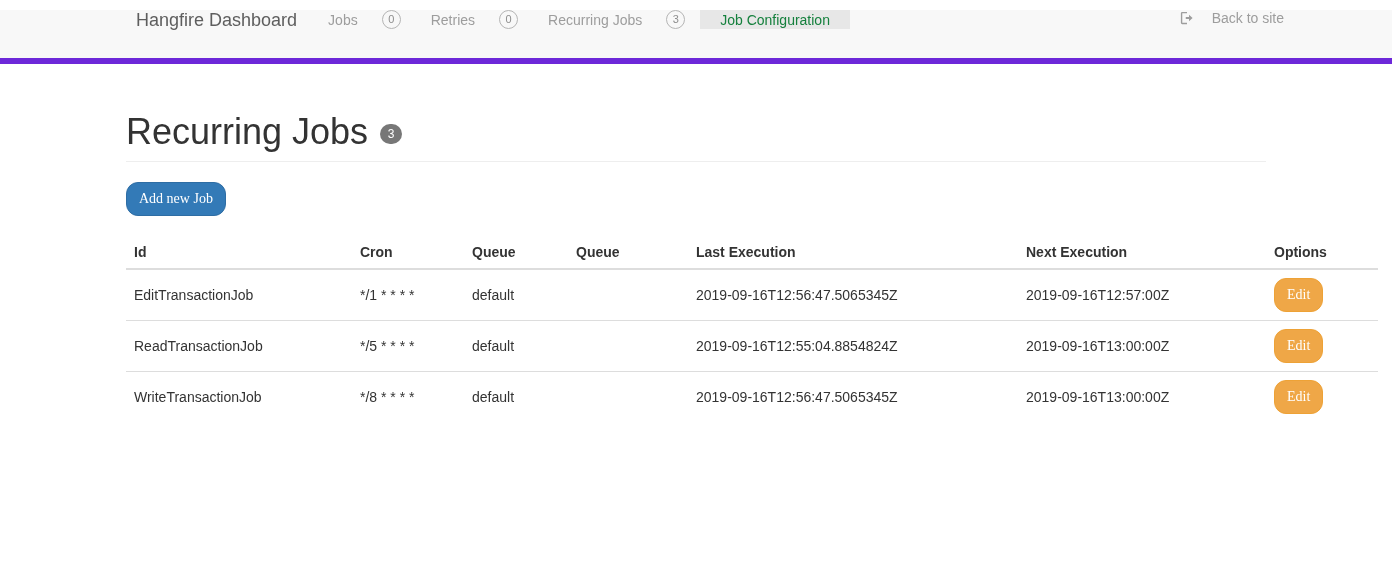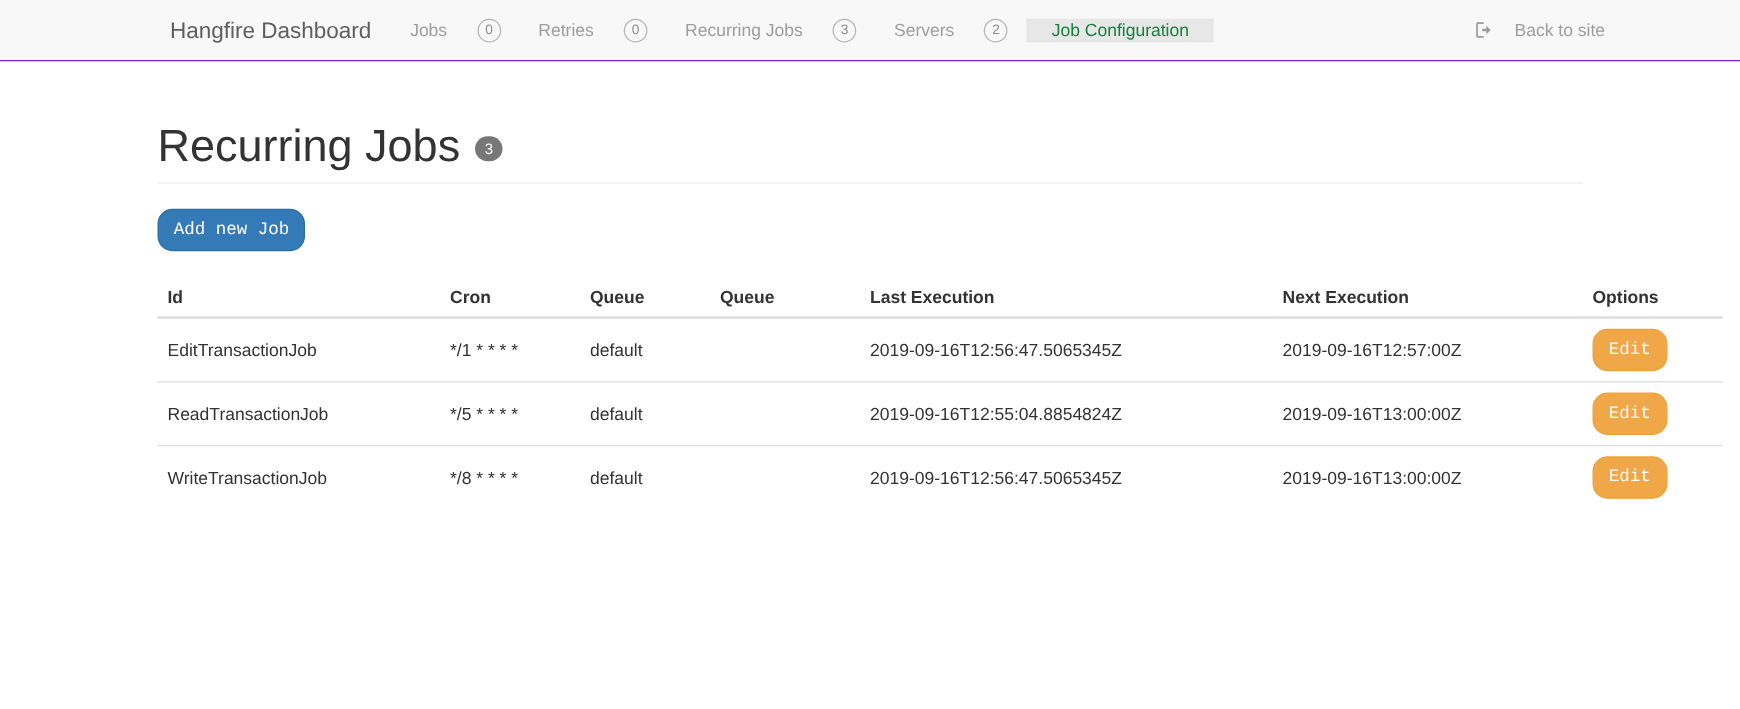--- a/index.html
+++ b/index.html
@@ -13,24 +13,25 @@
     font-family: "Liberation Sans", sans-serif;
     font-size: 14px;
     color: #333333;
     overflow: hidden;
   }
 
   
   .navbar {
     height: 48px;
     background: #f8f8f8;
-    border-bottom: 1px solid #6d28d9;
-    display: flex;
-    align-items: center;
+    border-bottom: 6px solid #6d28d9;
+    display: flex;
+    align-items: flex-start;
     position: relative;
+    margin-top: 10px;
   }
   .nav-left {
     display: flex;
     align-items: stretch;
     margin-left: 136px;
   }
   .brand {
     display: flex;
     align-items: center;
     font-size: 18px;
@@ -136,21 +137,21 @@
     top: 2px;
   }
 
   .btn {
     display: inline-block;
     border: 1px solid transparent;
     border-radius: 12px;
     font-size: 14px;
     line-height: 1.43;
     cursor: pointer;
-    font-family: Liberation Mono, monospace;
+    font-family: Liberation Serif, serif;
     text-align: left;
     white-space: nowrap;
     vertical-align: middle;
   }
   .btn-primary {
     background: #337ab7;
     border-color: #2e6da4;
     color: #ffffff;
     padding: 6px 12px;
   }
@@ -217,24 +218,20 @@
     <a class="nav-item">
       <span>Retries</span>
       <span class="badge-outline">0</span>
     </a>
 
     <a class="nav-item">
       <span>Recurring Jobs</span>
       <span class="badge-outline">3</span>
     </a>
 
-    <a class="nav-item">
-      <span>Servers</span>
-      <span class="badge-outline">2</span>
-    </a>
 
     <a class="nav-item active">
       <span>Job Configuration</span>
     </a>
   </div>
 
   <div class="nav-right">
     <a class="back-link">
       <span class="icon-signout">
         <svg width="14" height="14" viewBox="0 0 16 16" aria-hidden="true">

